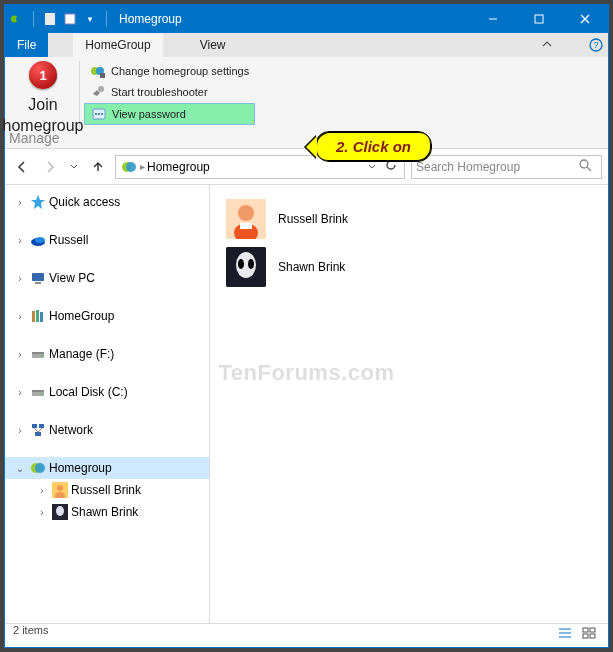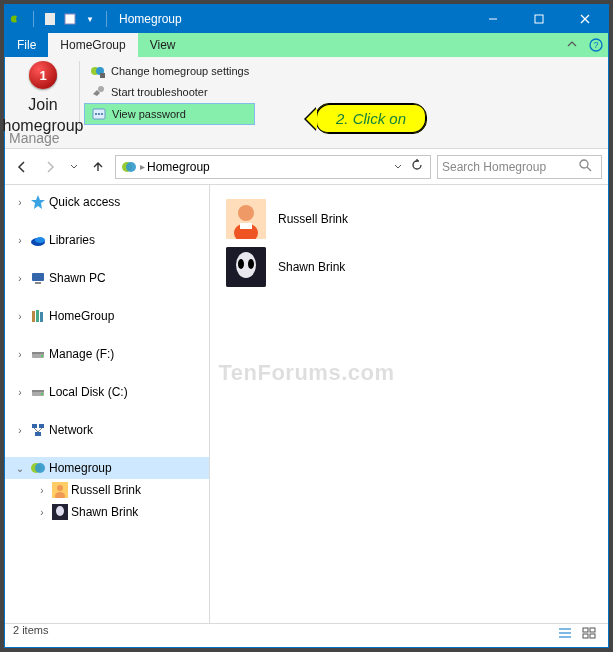--- a/index.html
+++ b/index.html
@@ -5,21 +5,21 @@
     * { box-sizing: border-box; margin: 0; padding: 0; font-family: "Segoe UI", Arial, sans-serif; }
     body { background: #444; width: 613px; height: 652px; padding: 4px; }
     .window { width: 605px; height: 644px; background: #fff; border: 1px solid #0173c7; display: flex; flex-direction: column; position: relative; }
     .title-bar { background: #0173c7; height: 28px; display: flex; align-items: center; color: #fff; font-size: 12px; }
     .tb-icons { display: flex; align-items: center; padding-left: 4px; gap: 4px; }
     .tb-icon { width: 16px; height: 16px; display: flex; align-items: center; justify-content: center; }
     .tb-sep { width: 1px; height: 16px; background: rgba(255,255,255,.35); margin: 0 4px; }
     .tb-title { margin-left: 8px; flex: 1; }
     .tb-ctrl { display: flex; }
     .tb-btn { width: 46px; height: 28px; display: flex; align-items: center; justify-content: center; color: #fff; }
-    .tabs { height: 24px; display: flex; align-items: stretch; background: #86efac; font-size: 12px; }
+    .tabs { height: 24px; display: flex; align-items: stretch; background: #e5e5e5; font-size: 12px; gap: 25px; }
     .tab { padding: 0 12px; display: flex; align-items: center; color: #222; cursor: default; }
     .tab.file { background: #0173c7; color: #fff; }
     .tab.active { background: #f5f5f5; }
     .tab-spacer { flex: 1; }
     .tab-icon { width: 24px; display: flex; align-items: center; justify-content: center; color: #444; }
     .ribbon { height: 92px; background: #f5f5f5; border-bottom: 1px solid #dadada; display: flex; padding: 2px 6px 0; position: relative; }
     .ribbon-group { display: flex; flex-direction: column; align-items: center; padding: 0 2px; position: relative; }
     .ribbon-bigbtn { width: 60px; display: flex; flex-direction: column; align-items: center; font-size: 16px; text-align: center; color: #222; padding-top: 2px; line-height: 1.3; }
     .ribbon-bigbtn .ico { width: 32px; height: 32px; margin-bottom: 2px; display: flex; align-items: center; justify-content: center; }
     .ribbon-col { display: flex; flex-direction: column; gap: 1px; padding-top: 2px; }
@@ -29,37 +29,37 @@
     .ribbon-sep { width: 1px; background: #dadada; margin: 2px 4px 18px; }
     .ribbon-area-label { position: absolute; bottom: 2px; left: 4px; right: 0; text-align: left; font-size: 14px; color: #888; }
     .addr { height: 36px; display: flex; align-items: center; gap: 6px; padding: 0 6px; border-bottom: 1px solid #dadada; }
     .navbtn { width: 22px; height: 22px; display: flex; align-items: center; justify-content: center; color: #555; }
     .navbtn.disabled { color: #bbb; }
     .addr-box { flex: 1; border: 1px solid #c5c5c5; height: 24px; display: flex; align-items: center; padding: 0 2px; font-size: 12px; }
     .addr-ico { width: 18px; height: 18px; margin: 0 2px; display: flex; align-items: center; justify-content: center; }
     .addr-text { flex: 1; padding-left: 2px; }
     .addr-drop { width: 16px; text-align: center; color: #555; }
     .addr-refresh { width: 22px; text-align: center; color: #333; }
-    .search-box { width: 165px; border: 1px solid #c5c5c5; height: 24px; display: flex; align-items: center; padding: 0 4px; font-size: 12px; color: #888; }
+    .search-box { width: 191px; border: 1px solid #c5c5c5; height: 24px; display: flex; align-items: center; padding: 0 4px; font-size: 12px; color: #888; }
     .search-box .sico { width: 16px; margin-right: 2px; color: #888; }
     .body-area { flex: 1; display: flex; position: relative; overflow: hidden; }
     .sidebar { width: 205px; border-right: 1px solid #dadada; padding-top: 6px; font-size: 12px; overflow-y: auto; }
     .treeitem { display: flex; align-items: center; height: 22px; padding-left: 8px; gap: 2px; }
     .treeitem.selected { background: #cde8ff; }
     .treeitem .twisty { width: 14px; color: #666; font-size: 10px; text-align: center; }
     .treeitem .ico { width: 18px; height: 18px; display: flex; align-items: center; justify-content: center; }
     .treeitem.sub { padding-left: 30px; }
     .tree-gap { height: 16px; }
     .content { flex: 1; padding: 10px 6px; }
     .cu-item { display: flex; align-items: center; gap: 12px; padding: 4px 10px; font-size: 12px; }
     .cu-thumb { width: 40px; height: 40px; background: #555; display: flex; align-items: center; justify-content: center; border-radius: 2px; overflow: hidden; }
     .status { height: 24px; border-top: 1px solid #dadada; display: flex; align-items: flex-start; padding: 0 8px; font-size: 11px; color: #444; }
     .status-spacer { flex: 1; }
     .view-btn { width: 22px; height: 18px; display: flex; align-items: center; justify-content: center; margin-left: 2px; }
-    .callout { position: absolute; background: #ffff00; border: 1px solid #000; border-radius: 14px; padding: 6px 20px; font-size: 15px; font-weight: normal; font-style: italic; color: #15803d; box-shadow: 1px 1px 0 #000 inset, -1px -1px 0 #000 inset; }
+    .callout { position: absolute; background: #ffff00; border: 1px solid #000; border-radius: 14px; padding: 6px 20px; font-size: 15px; font-weight: bold; font-style: italic; color: #7f1d1d; box-shadow: 1px 1px 0 #000 inset, -1px -1px 0 #000 inset; margin-top: 28px; }
     .callout::before { content: ""; position: absolute; left: -24px; top: 50%; transform: translateY(-50%); border: 12px solid transparent; border-right-color: #000; }
     .callout::after { content: ""; position: absolute; left: -21px; top: 50%; transform: translateY(-50%); border: 11px solid transparent; border-right-color: #ffff00; }
     .anno-num { position: absolute; width: 28px; height: 28px; background: radial-gradient(circle at 35% 30%, #f55, #900); border-radius: 50%; color: #fff; font-weight: bold; display: flex; align-items: center; justify-content: center; font-size: 13px; box-shadow: 0 1px 2px rgba(0,0,0,.4); }
     .watermark { position: absolute; left: 50%; top: 175px; transform: translateX(-50%); font-size: 22px; font-weight: 700; color: rgba(0,0,0,.13); pointer-events: none; letter-spacing: .5px; }
   </style>
 </head>
 <body>
 
 <div class="window">
 
@@ -241,32 +241,32 @@
       </div>
       <div class="tree-gap"></div>
       <div class="treeitem">
         <span class="twisty">›</span>
         <span class="ico">
             <svg width="16" height="16" viewBox="0 0 16 16">
               <ellipse cx="8" cy="10" rx="7" ry="4" fill="#094ab2"></ellipse>
               <ellipse cx="10" cy="8" rx="5" ry="3" fill="#2088e6"></ellipse>
             </svg>
           </span>
-        <span>Libraries</span>
+        <span>Russell</span>
       </div>
       <div class="tree-gap"></div>
       <div class="treeitem">
         <span class="twisty">›</span>
         <span class="ico">
             <svg width="16" height="16" viewBox="0 0 16 16">
               <rect x="2" y="3" width="12" height="8" fill="#36a" rx="1"></rect>
               <rect x="5" y="12" width="6" height="2" fill="#888"></rect>
             </svg>
           </span>
-        <span>Shawn PC</span>
+        <span>View PC</span>
       </div>
       <div class="tree-gap"></div>
       <div class="treeitem">
         <span class="twisty">›</span>
         <span class="ico">
             <svg width="16" height="16" viewBox="0 0 16 16">
               <rect x="2" y="3" width="3" height="11" fill="#b84"></rect>
               <rect x="6" y="2" width="3" height="12" fill="#4a8"></rect>
               <rect x="10" y="4" width="3" height="10" fill="#48a"></rect>
             </svg>

